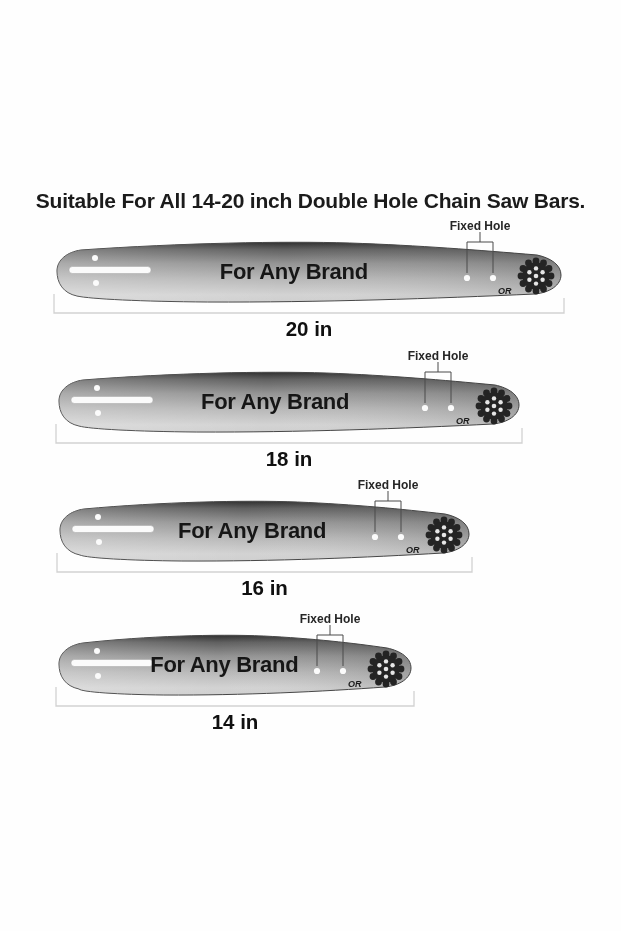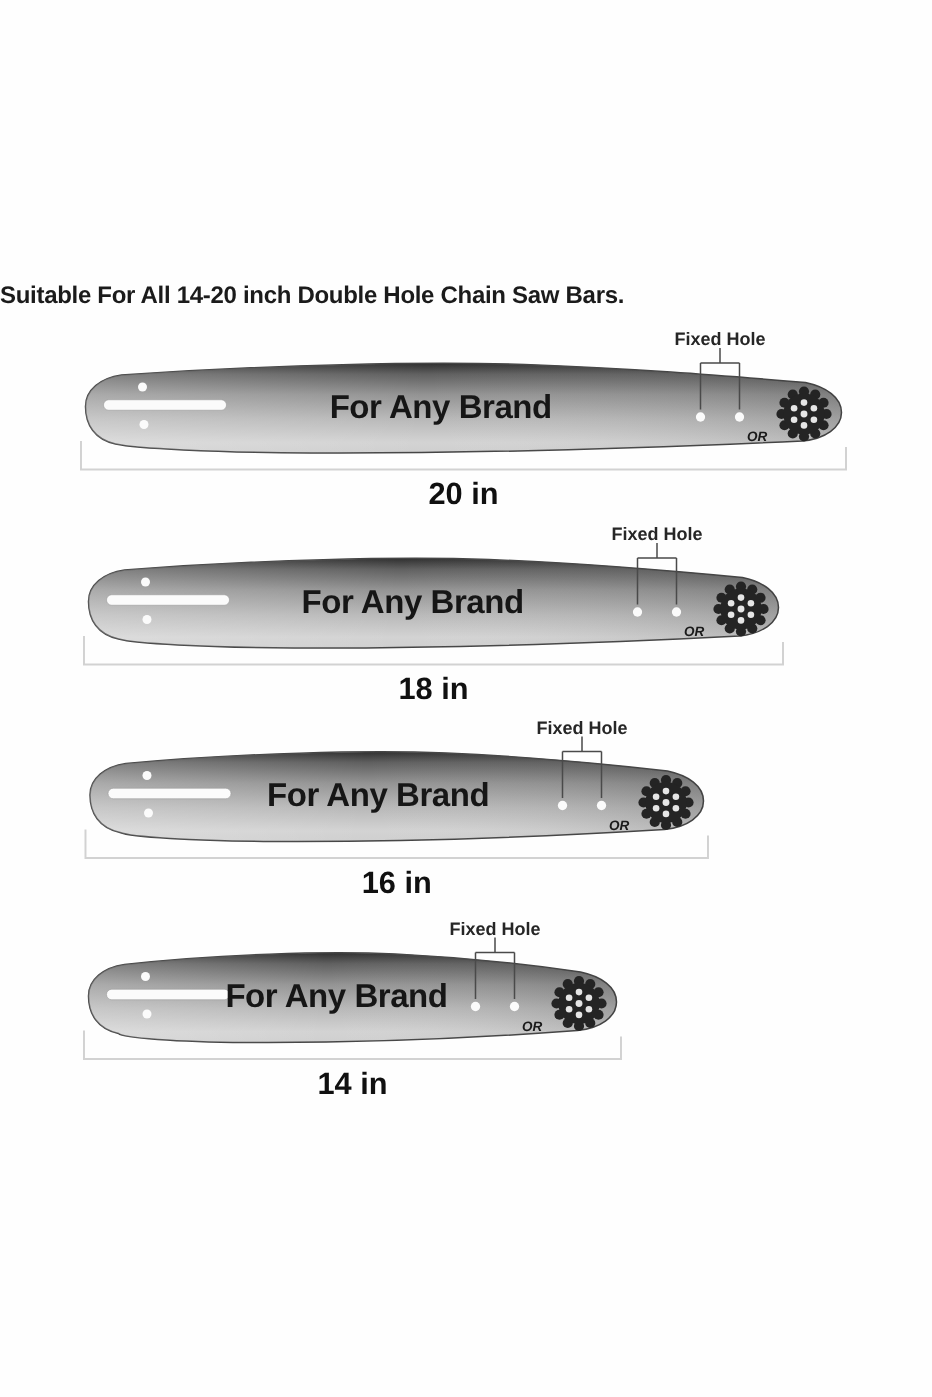--- a/index.html
+++ b/index.html
@@ -2,21 +2,21 @@
 <html><head>
 <meta charset="utf-8">
 <style>
   html,body{margin:0;padding:0;background:#fff;}
   .page{
     position:relative;width:621px;height:931px;background:#fefefe;
     font-family:"Liberation Sans",sans-serif;overflow:hidden;
   }
   .title{
     position:absolute;top:189px;left:0;width:621px;margin:0;
-    text-align:left;font-size:16px;font-weight:bold;color:#1b1b1b;
+    text-align:center;font-size:21px;font-weight:bold;color:#1b1b1b;
     letter-spacing:-0.2px;white-space:nowrap;
   }
   svg.row{position:absolute;overflow:visible;}
   .brand{font-family:"Liberation Sans",sans-serif;font-weight:bold;font-size:22px;fill:#161616;letter-spacing:-0.3px;}
   .fixlab{font-family:"Liberation Sans",sans-serif;font-weight:bold;font-size:12px;fill:#262626;}
   .sizelab{font-family:"Liberation Sans",sans-serif;font-weight:bold;font-size:20.5px;fill:#101010;}
   .mark{font-family:"Liberation Sans",sans-serif;font-weight:bold;font-style:italic;font-size:9px;fill:#1a1a1a;}
 </style>
 </head>
 <body>

